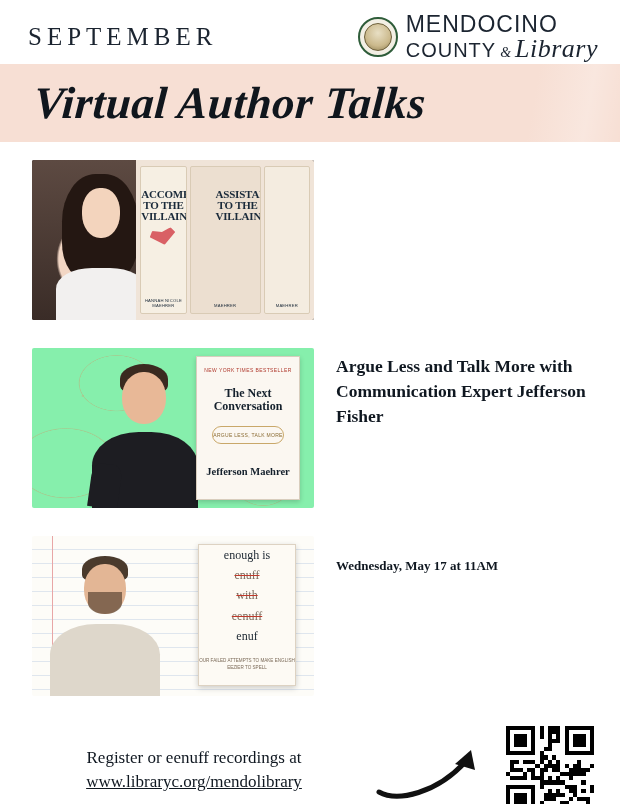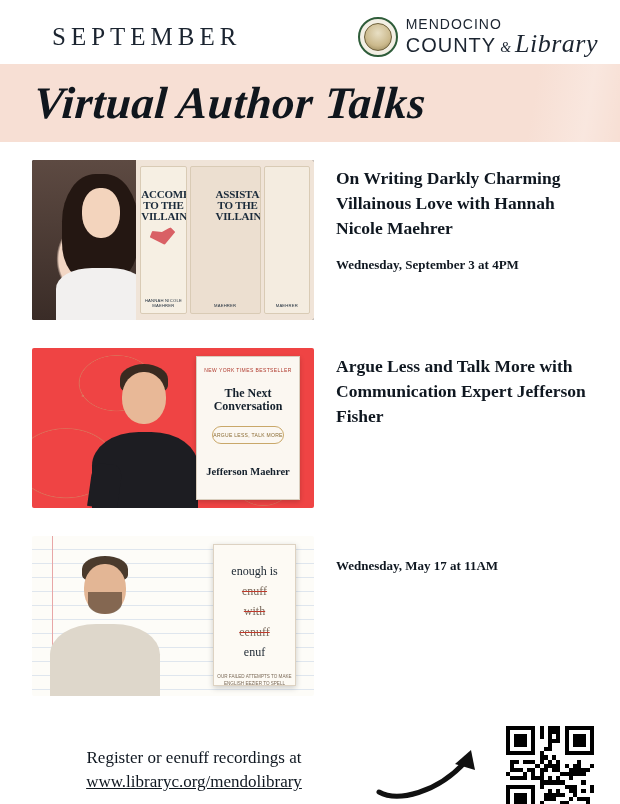--- a/index.html
+++ b/index.html
@@ -12,21 +12,20 @@
     position: relative;
   }
 
   
   .header {
     display: flex;
     align-items: center;
     justify-content: space-between;
     padding: 16px 22px 4px 28px;
     height: 62px;
-    margin-left: 24px;
   }
   .month {
     font-family: "Liberation Serif", serif;
     font-size: 25px;
     letter-spacing: 5px;
     color: #1b2430;
     font-weight: 400;
   }
   .logo-wrap { display: flex; align-items: center; gap: 8px; }
   .seal {
@@ -38,21 +37,21 @@
     flex: none;
   }
   .seal-inner {
     width: 28px; height: 28px; border-radius: 50%;
     background: radial-gradient(circle at 50% 35%, #e8dfc4 0%, #cbb98c 60%, #8a7a4e 100%);
     border: 1px solid #6d5f39;
   }
   .logo-text { line-height: 1.0; }
   .logo-line1 {
     font-family: "Liberation Sans", sans-serif;
-    font-size: 14px;
+    font-size: 23px;
     letter-spacing: 1px;
     color: #1b2430;
     font-weight: 400;
   }
   .logo-line2 {
     display: flex; align-items: baseline; gap: 4px;
   }
   .logo-county {
     font-family: "Liberation Sans", sans-serif;
     font-size: 20px;
@@ -202,21 +201,21 @@
   .bk-heart {
     position: absolute; left: 50%; top: 48%;
     transform: translate(-50%,-50%) rotate(-12deg);
     width: 26px; height: 16px;
     background: #d4464f;
     clip-path: polygon(50% 100%, 0 35%, 14% 0, 50% 18%, 86% 0, 100% 35%);
     opacity: .85;
   }
 
   
-  .e2 { background: #ef4444; display: flex; position: relative; padding-left: 46px; }
+  .e2 { background: #86efac; display: flex; position: relative; padding-left: 46px; }
   .e2::before {
     content:"";
     position:absolute; inset:0;
     background:
       radial-gradient(circle 60px at 18% 30%, rgba(201,168,120,.35) 0 1px, rgba(0,0,0,0) 1.5px),
       radial-gradient(ellipse 70px 50px at 12% 72%, rgba(0,0,0,0) 68%, rgba(197,163,113,.45) 69%, rgba(0,0,0,0) 71%),
       radial-gradient(ellipse 54px 40px at 30% 22%, rgba(0,0,0,0) 68%, rgba(197,163,113,.45) 69%, rgba(0,0,0,0) 71%),
       radial-gradient(ellipse 46px 46px at 82% 78%, rgba(0,0,0,0) 70%, rgba(197,163,113,.4) 71%, rgba(0,0,0,0) 73%);
   }
   .e2-photo { width: 132px; height: 100%; position: relative; }
@@ -286,24 +285,24 @@
     position: absolute; left: 56px; top: 56px;
     width: 34px; height: 22px; background: #6b5440; border-radius: 0 0 50% 50%;
     opacity: .8;
   }
   .e3-shirt {
     position: absolute; left: 18px; bottom: 0;
     width: 110px; height: 72px; background: #ded7cb; border-radius: 42% 42% 0 0;
   }
   .e3-book {
     position: absolute; right: 18px; top: 8px;
-    width: 83px; height: 142px;
+    width: 98px; height: 142px;
     background: #fdfaf4; border: 1px solid #ddd2c2;
     box-shadow: 0 2px 6px rgba(0,0,0,.2);
-    text-align: center; padding-top: 16px;
+    text-align: center; 
   }
   .e3-l {
     font-family: "Liberation Serif", serif;
     font-size: 12px; color: #1a2530; line-height: 1.6;
     position: relative; display: inline-block;
   }
   .strike { text-decoration: line-through; text-decoration-color: #c0392b; color: #7a6a5c; }
   .e3-small { font-size: 4.6px; color: #7b6a58; margin-top: 12px; line-height: 1.5; }
 
   
@@ -372,24 +371,20 @@
         </div>
         <div class="bk bk2">
           <div class="bk-title">ASSISTANT TO THE VILLAIN</div>
           <div class="bk-auth">MAEHRER</div>
         </div>
         <div class="bk bk3">
           <div class="bk-auth">MAEHRER</div>
         </div>
       </div>
     </div>
-    <div class="ev-text">
-      <div class="ev-title">On Writing Darkly Charming Villainous Love with Hannah Nicole Maehrer</div>
-      <div class="ev-date">Wednesday, September 3 at 4PM</div>
-    </div>
   </div>
 
   <div class="event">
     <div class="thumb e2">
       <div class="e2-photo">
         <div class="e2-shirt"></div>
           <div class="e2-arm"></div>
         <div class="e2-hair"></div>
           <div class="e2-head"></div>
       </div>

